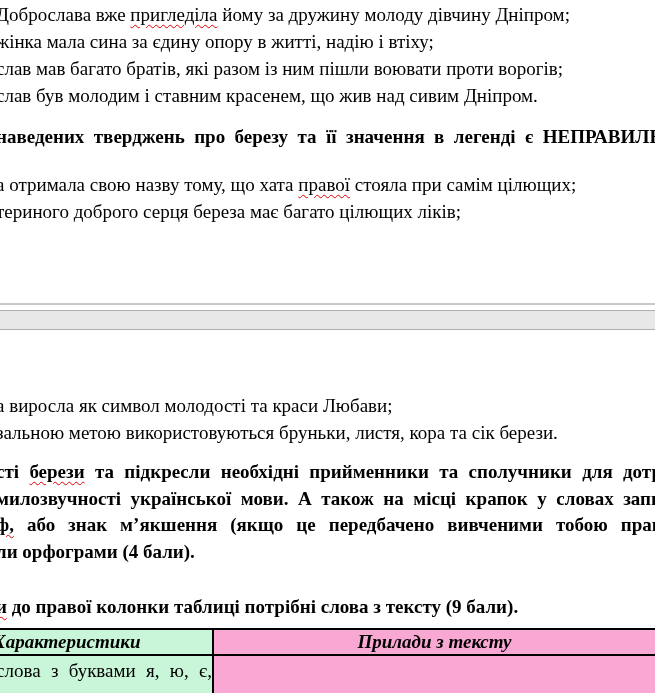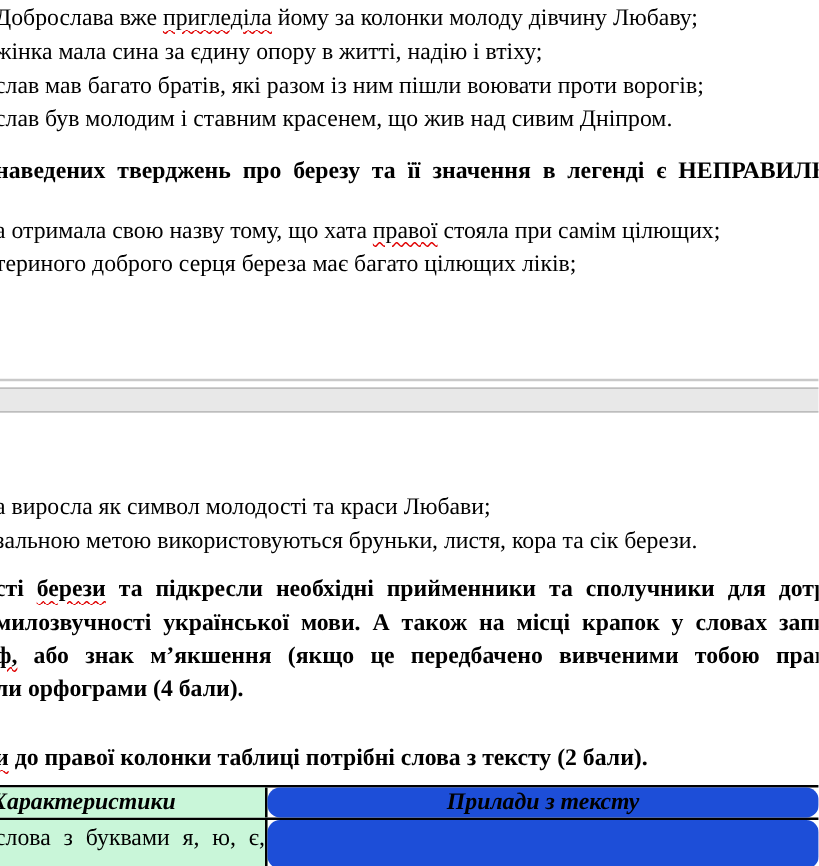--- a/index.html
+++ b/index.html
@@ -40,62 +40,62 @@
     position:absolute;left:0;top:628px;width:655px;height:65px;
     border-top:2px solid #000;
   }
   .trow{display:flex;width:100%;}
   .thead-row{height:24px;border-bottom:2px solid #000;}
   .tbody-row{height:39px;}
   .cellL{
     width:212px;flex:0 0 212px;background:#c9f6d9;
     border-right:2px solid #000;overflow:hidden;
   }
-  .cellR{flex:1;background:#1d4ed8;overflow:hidden;border-radius:10px;}
+  .cellR{flex:1;background:#f9a8d4;overflow:hidden;}
   .hdr-txt{
     font-size:19px;font-weight:bold;font-style:italic;line-height:24px;
     white-space:nowrap;
   }
   .hdr-left-txt{margin-left:-7px;}
   .hdr-right-txt{text-align:center;}
   .cell-ln{
     font-size:19px;line-height:26px;white-space:nowrap;margin-left:-4px;
   }
   .cell-ln.stretch{
     white-space:normal;width:216px;
     text-align:justify;-moz-text-align-last:justify;text-align-last:justify;
   }
 </style>
 </head>
 <body>
 
 <div id="screen">
 
-  <div class="ln" style="top:1px"><span>Доброслава вже </span><span class="sq">пригледіла</span><span> йому за колонки молоду дівчину Любаву;</span></div>
+  <div class="ln" style="top:1px"><span>Доброслава вже </span><span class="sq">пригледіла</span><span> йому за дружину молоду дівчину Дніпром;</span></div>
   <div class="ln" style="top:28px">жінка мала сина за єдину опору в житті, надію і втіху;</div>
   <div class="ln" style="top:55px">слав мав багато братів, які разом із ним пішли воювати проти ворогів;</div>
   <div class="ln" style="top:82px">слав був молодим і ставним красенем, що жив над сивим Дніпром.</div>
 
   <div class="ln bold just" style="top:123px">наведених тверджень про березу та її значення в легенді є НЕПРАВИЛЬ</div>
 
   <div class="ln" style="top:171px"><span>а отримала свою назву тому, що хата </span><span class="sq">правої</span><span> стояла при самім цілющих;</span></div>
   <div class="ln" style="top:198px">териного доброго серця береза має багато цілющих ліків;</div>
 
   <div class="hairline"></div>
   <div class="pagebar"></div>
 
   <div class="ln" style="top:392px">а виросла як символ молодості та краси Любави;</div>
   <div class="ln" style="top:419px">зальною метою використовуються бруньки, листя, кора та сік берези.</div>
 
   <div class="ln bold just" style="top:458px"><span>сті </span><span class="sq">берези</span><span> та підкресли необхідні прийменники та сполучники для дотр</span></div>
   <div class="ln bold just" style="top:485px">милозвучності української мови. А також на місці крапок у словах запи</div>
   <div class="ln bold just" style="top:511px"><span class="sq">ф,</span><span> або знак м’якшення (якщо це передбачено вивченими тобою прав</span></div>
   <div class="ln bold" style="top:538px">ли орфограми (4 бали).</div>
 
-  <div class="ln bold" style="top:593px"><span class="sq">и</span><span> до правої колонки таблиці потрібні слова з тексту (2 бали).</span></div>
+  <div class="ln bold" style="top:593px"><span class="sq">и</span><span> до правої колонки таблиці потрібні слова з тексту (9 бали).</span></div>
 
   <div class="tbl">
     <div class="trow thead-row">
       <div class="cellL">
         <div class="hdr-txt hdr-left-txt">Характеристики</div>
       </div>
       <div class="cellR">
         <div class="hdr-txt hdr-right-txt">Прилади з тексту</div>
       </div>
     </div>

